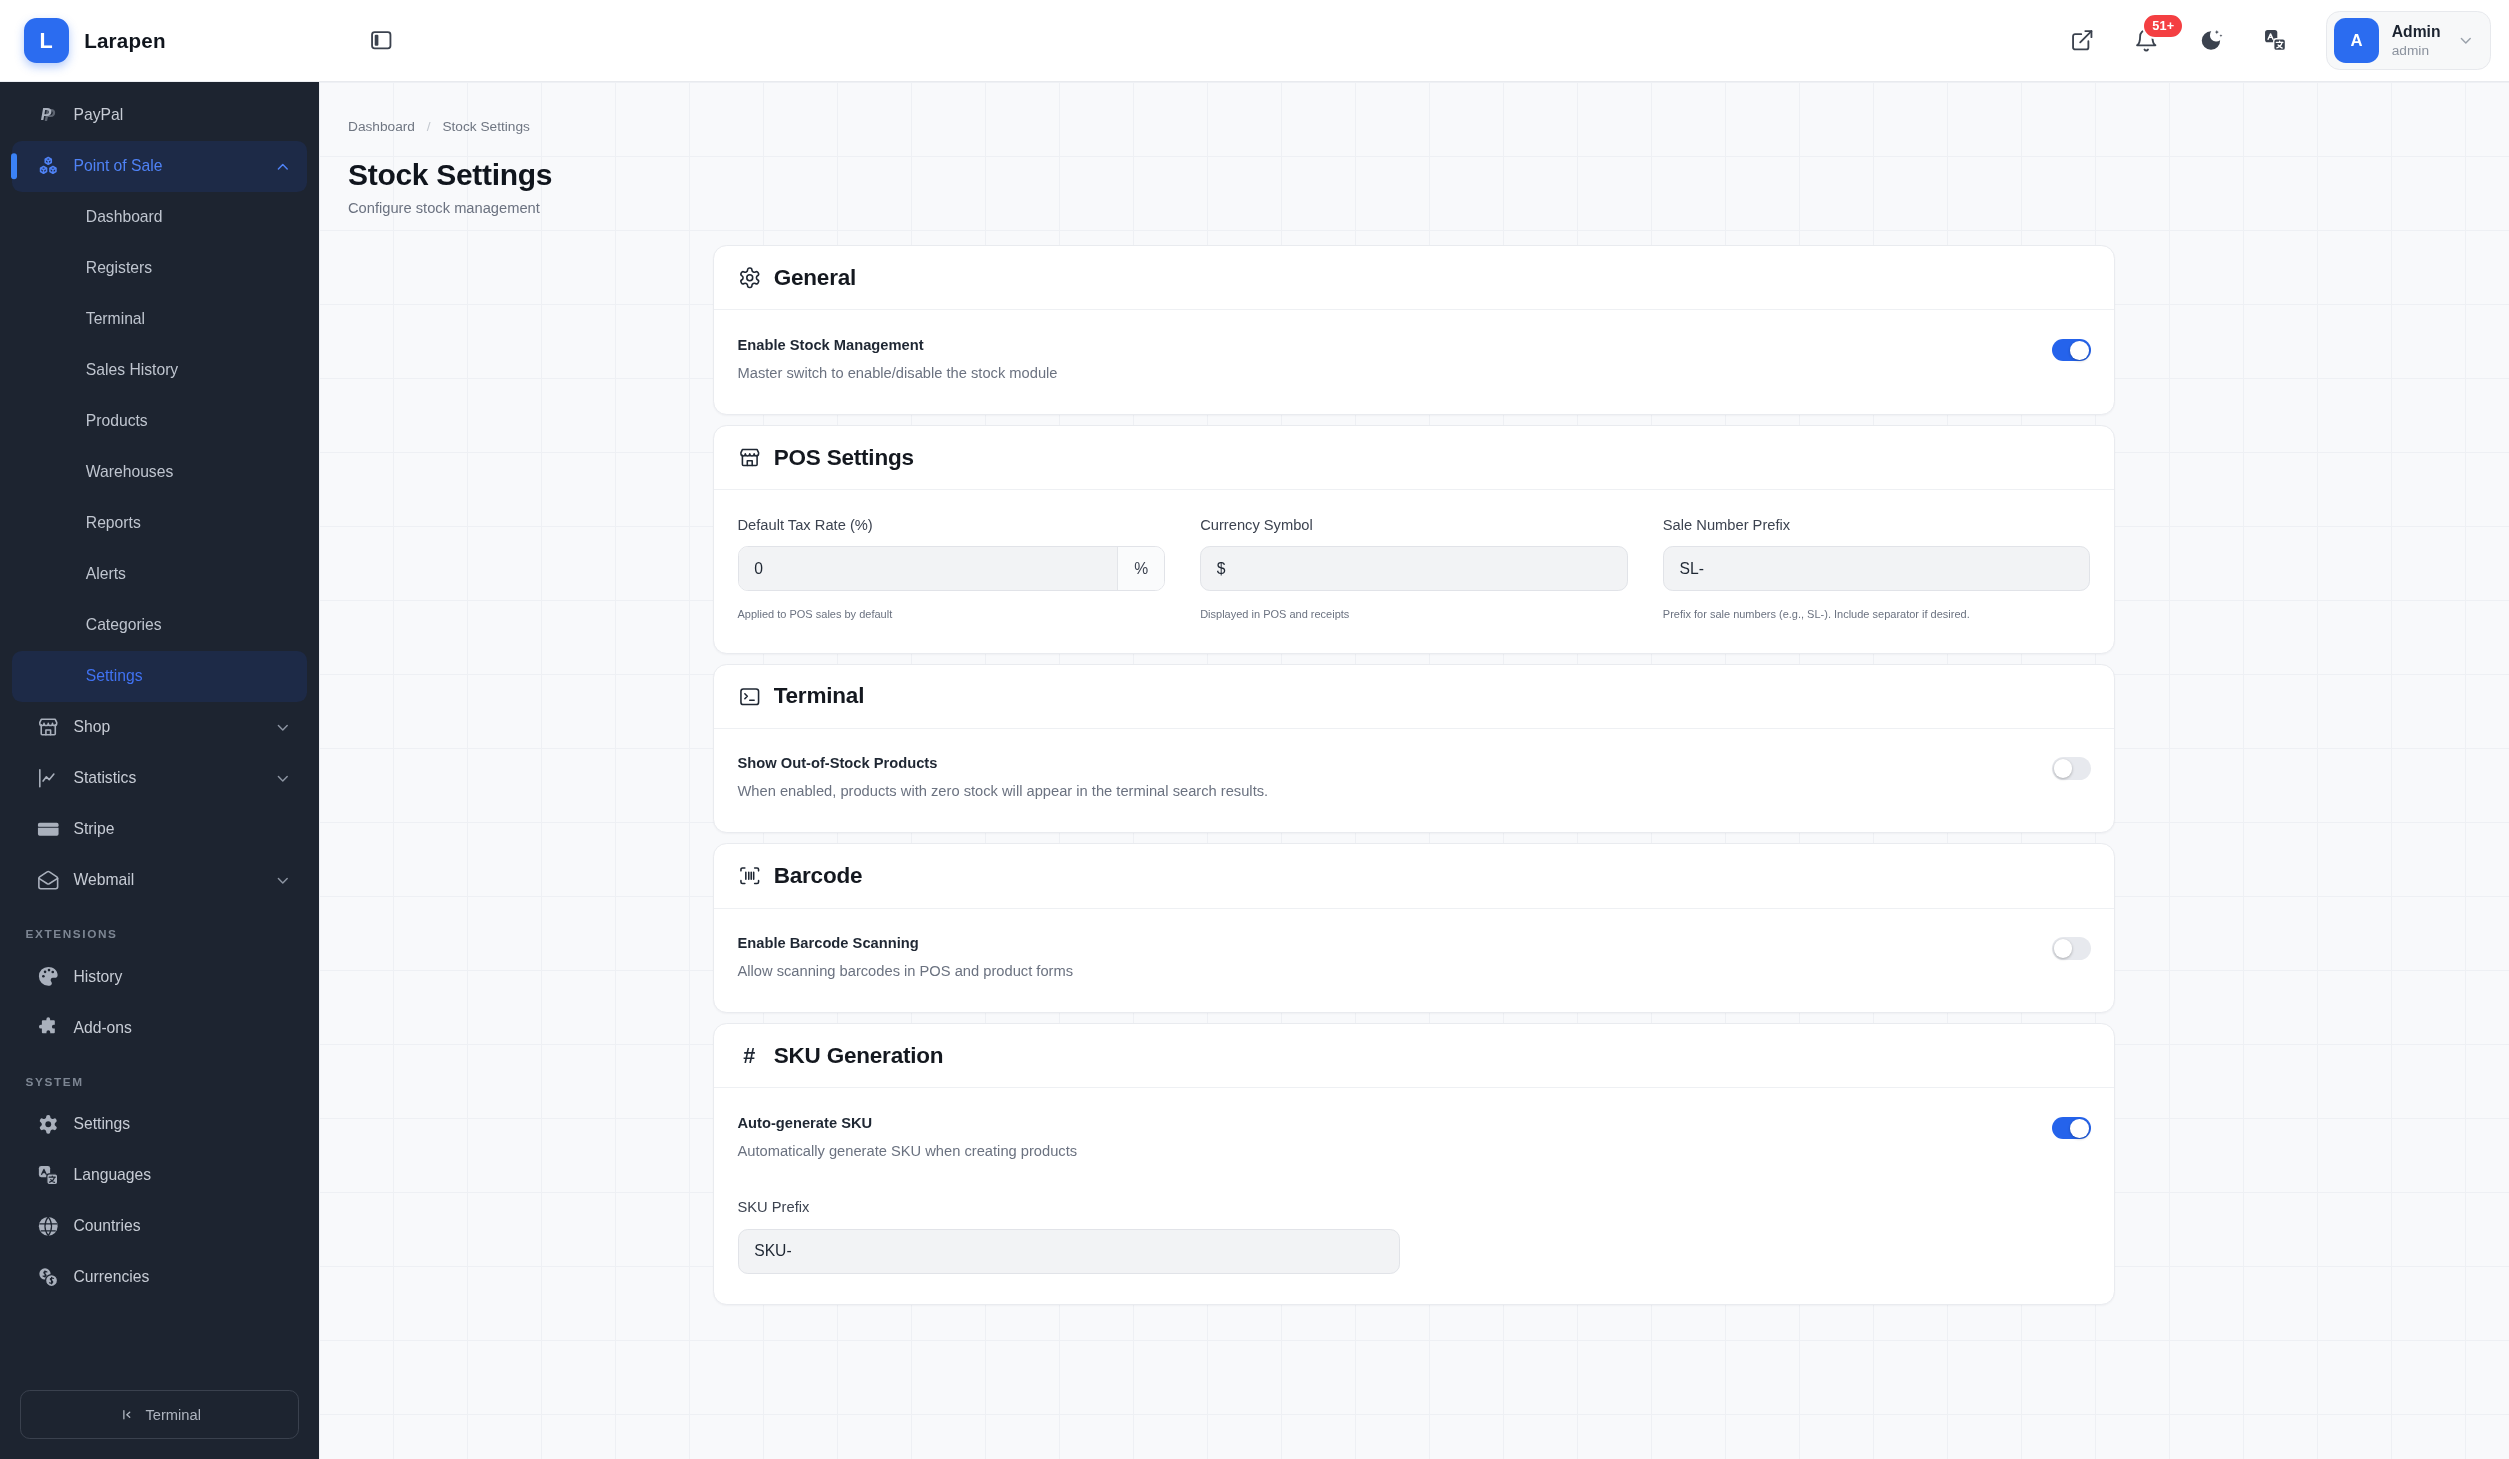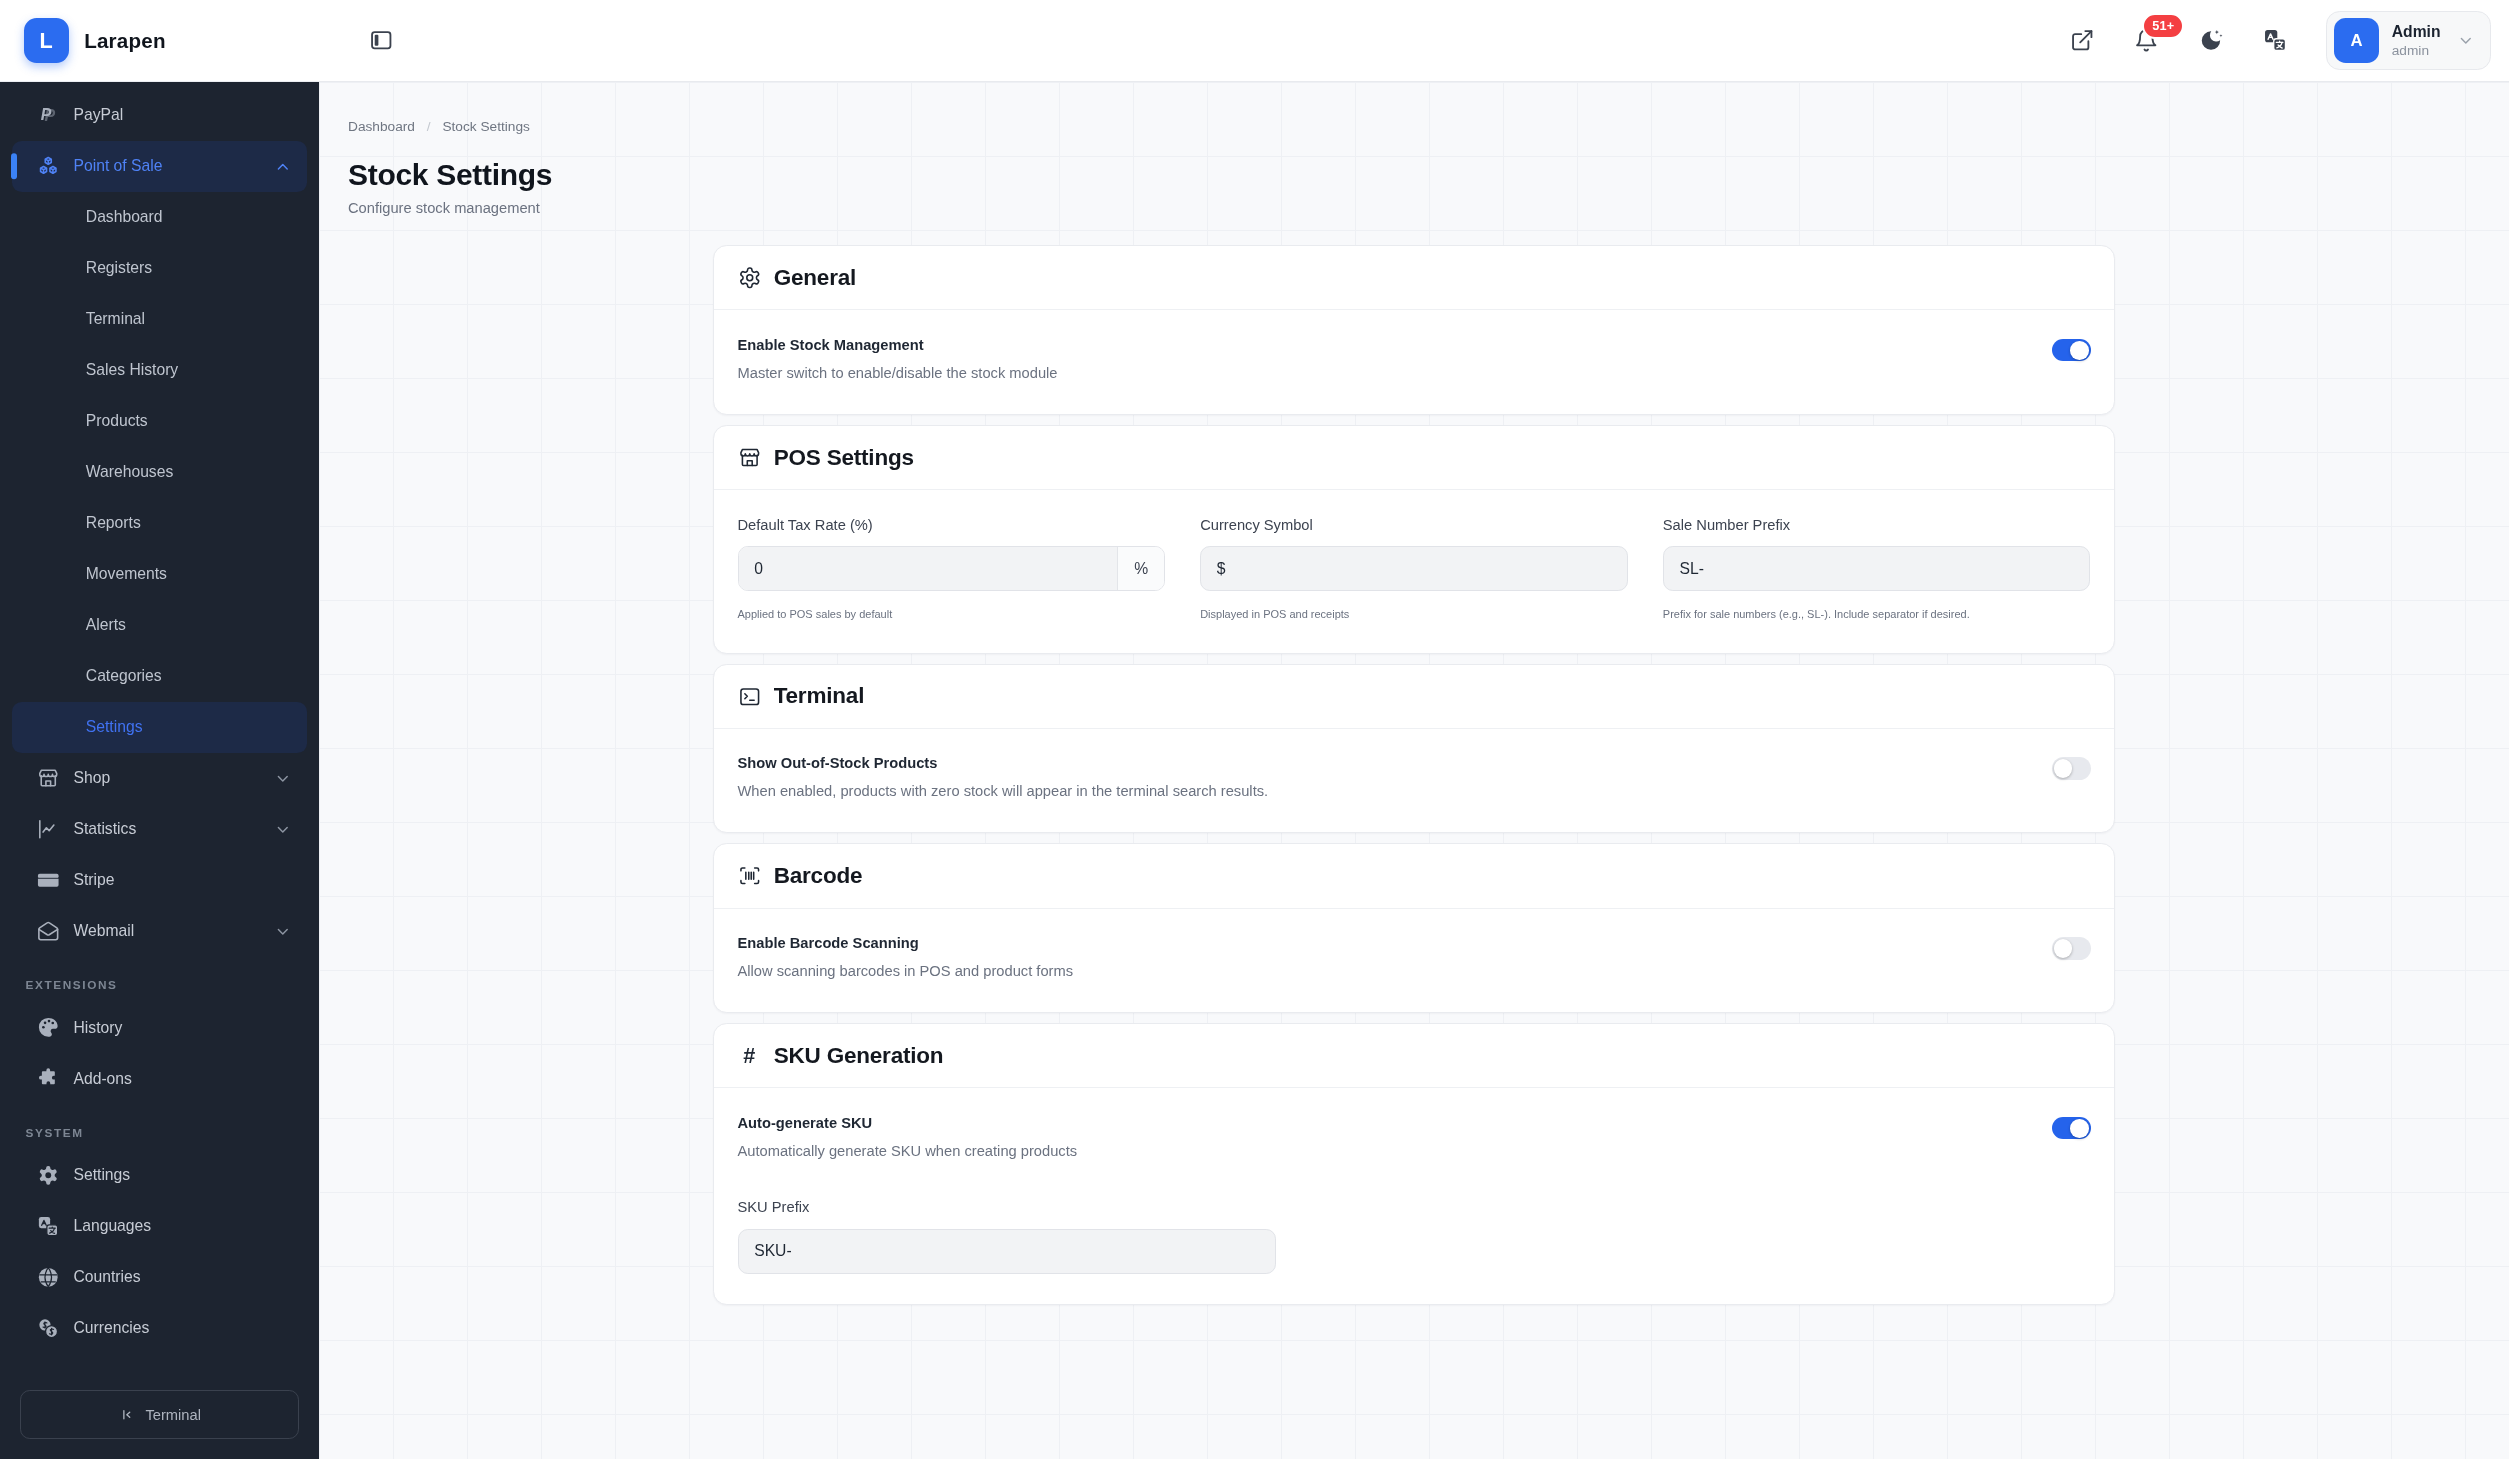--- a/index.html
+++ b/index.html
@@ -139,21 +139,21 @@
     flex:1; min-width:0; border:none; background:#f2f3f5; padding:0 15.7px; font-size:15.7px;
     color:#1f2733; font-family:inherit; outline:none;
   }
   .input-suffix {
     width:47px; background:#fafbfc; border-left:1px solid #e3e5e9; display:flex;
     align-items:center; justify-content:center; font-size:15.7px; color:#3c4350;
   }
   .field-help { margin-top:14.7px; font-size:11px; color:#6b7280; line-height:1.5; }
 
   .sku-field { margin-top:37px; }
-  .sku-field .f-input { width:538px; }
+  .sku-field .f-input { width:662px; }
 
   svg { display:block; }
 </style>
 </head>
 <body>
 
 <div class="app">
 
   <aside class="sidebar">
     <div class="logo-row">
@@ -206,23 +206,20 @@
             <span>Sales History</span>
           </div>
         <div class="item sub">
             <span>Products</span>
           </div>
         <div class="item sub">
             <span>Warehouses</span>
           </div>
         <div class="item sub">
             <span>Reports</span>
-          </div>
-        <div class="item sub">
-            <span>Movements</span>
           </div>
         <div class="item sub">
             <span>Alerts</span>
           </div>
         <div class="item sub">
             <span>Categories</span>
           </div>
         <div class="item sub active">
             <span>Settings</span>
           </div>

